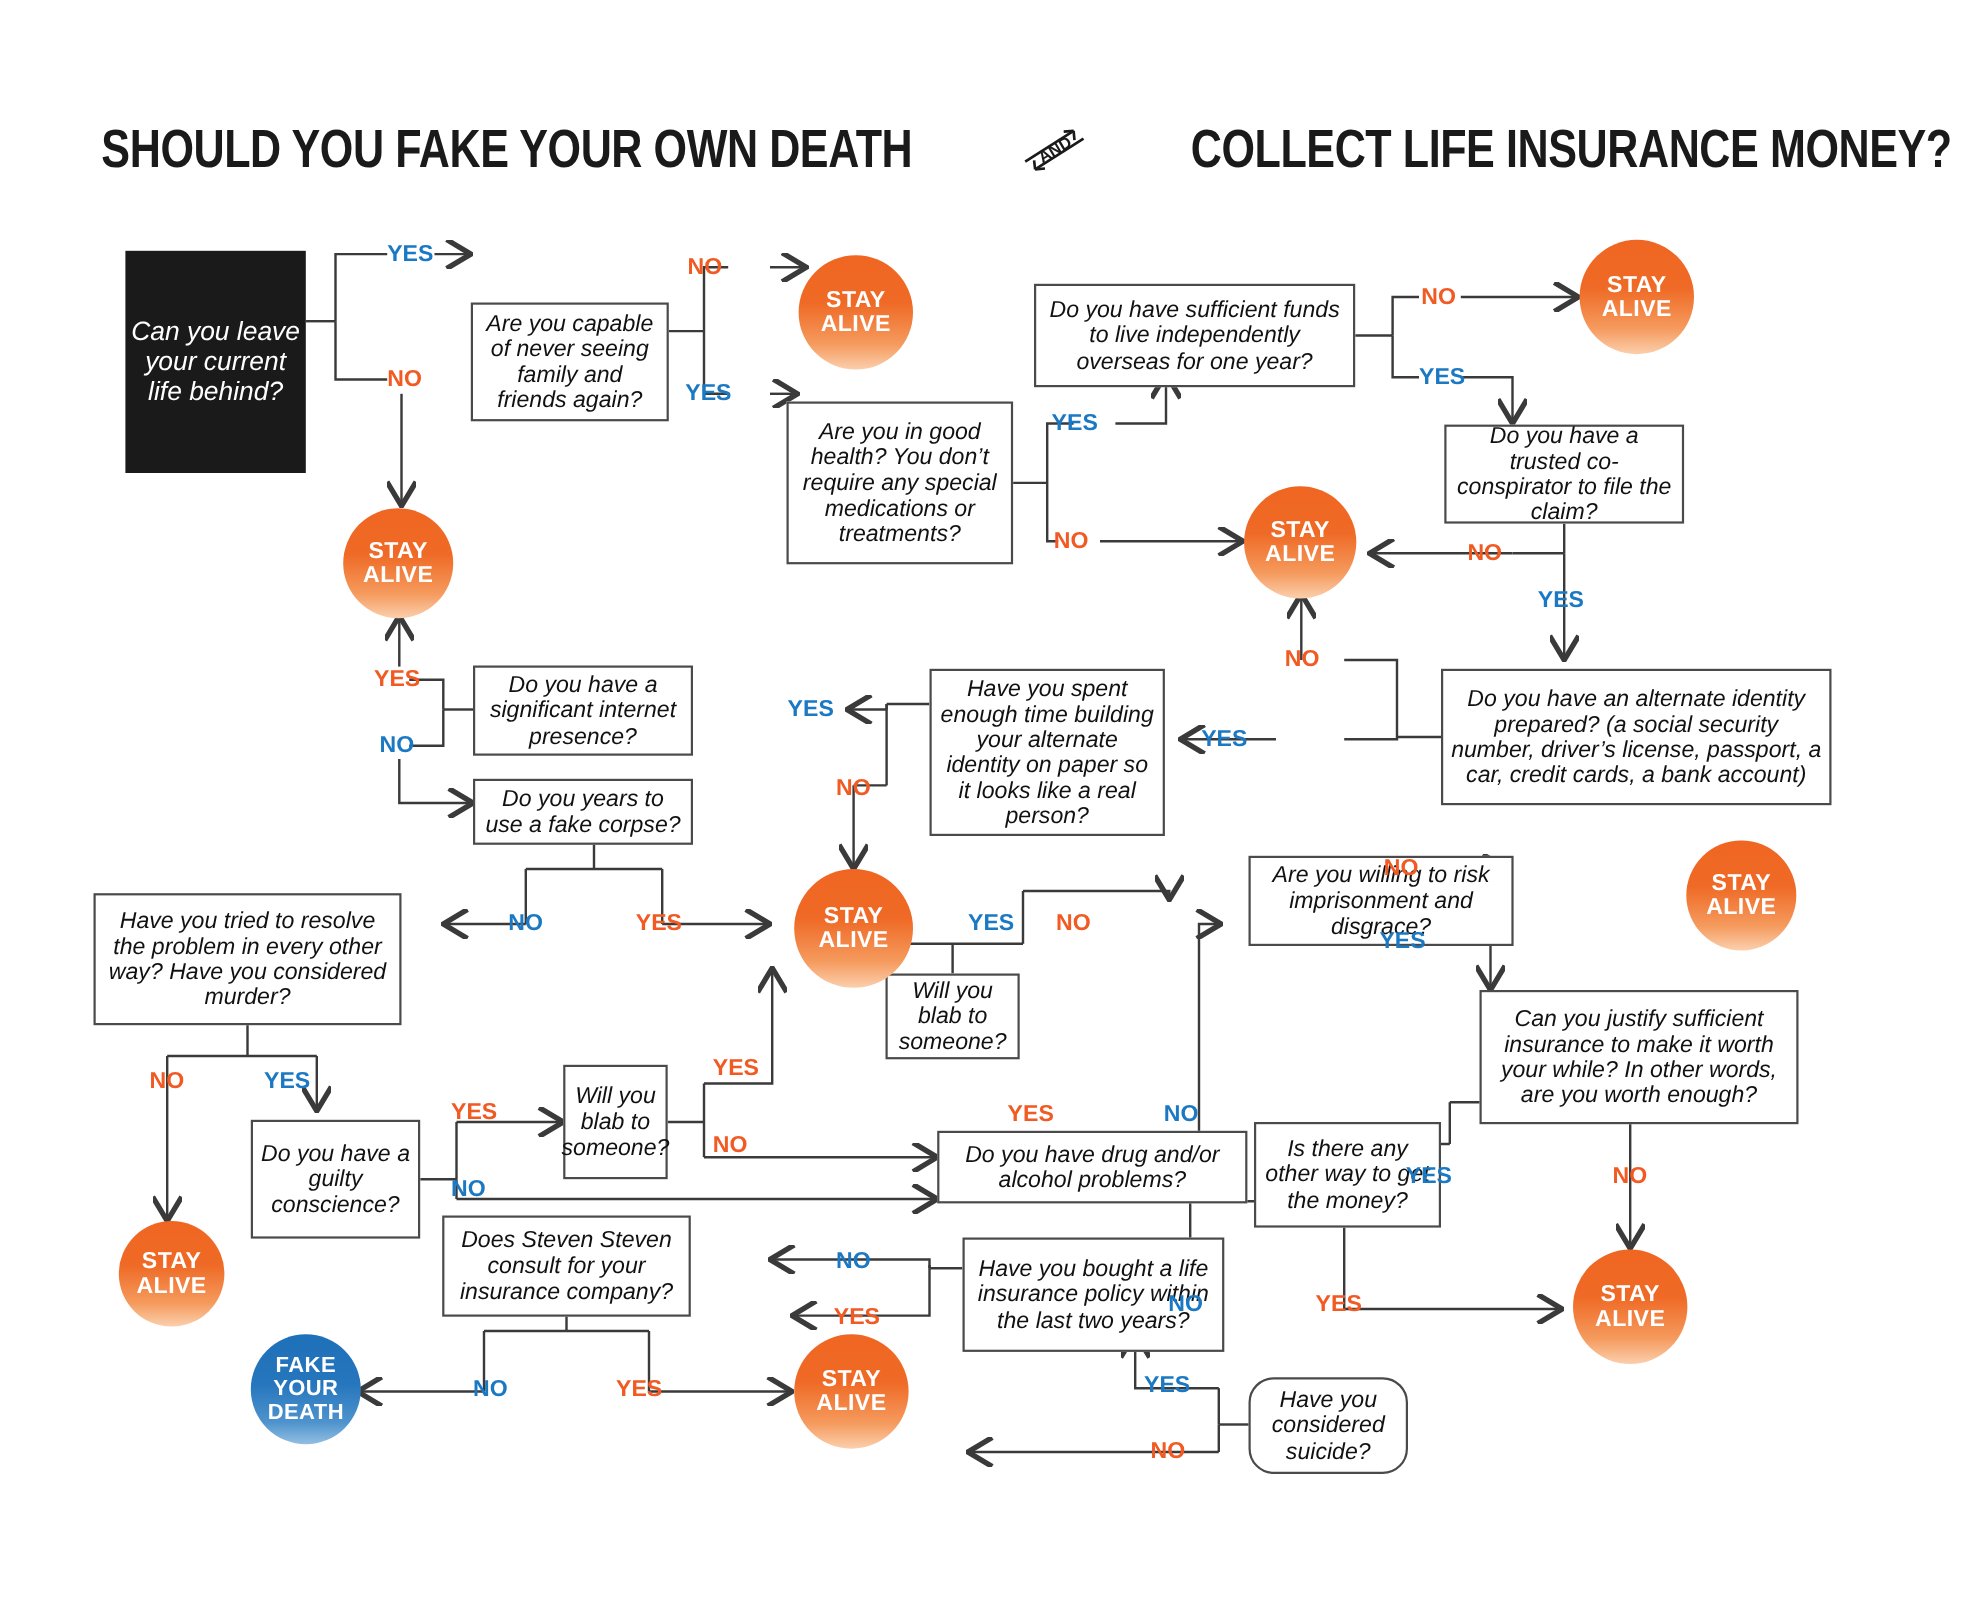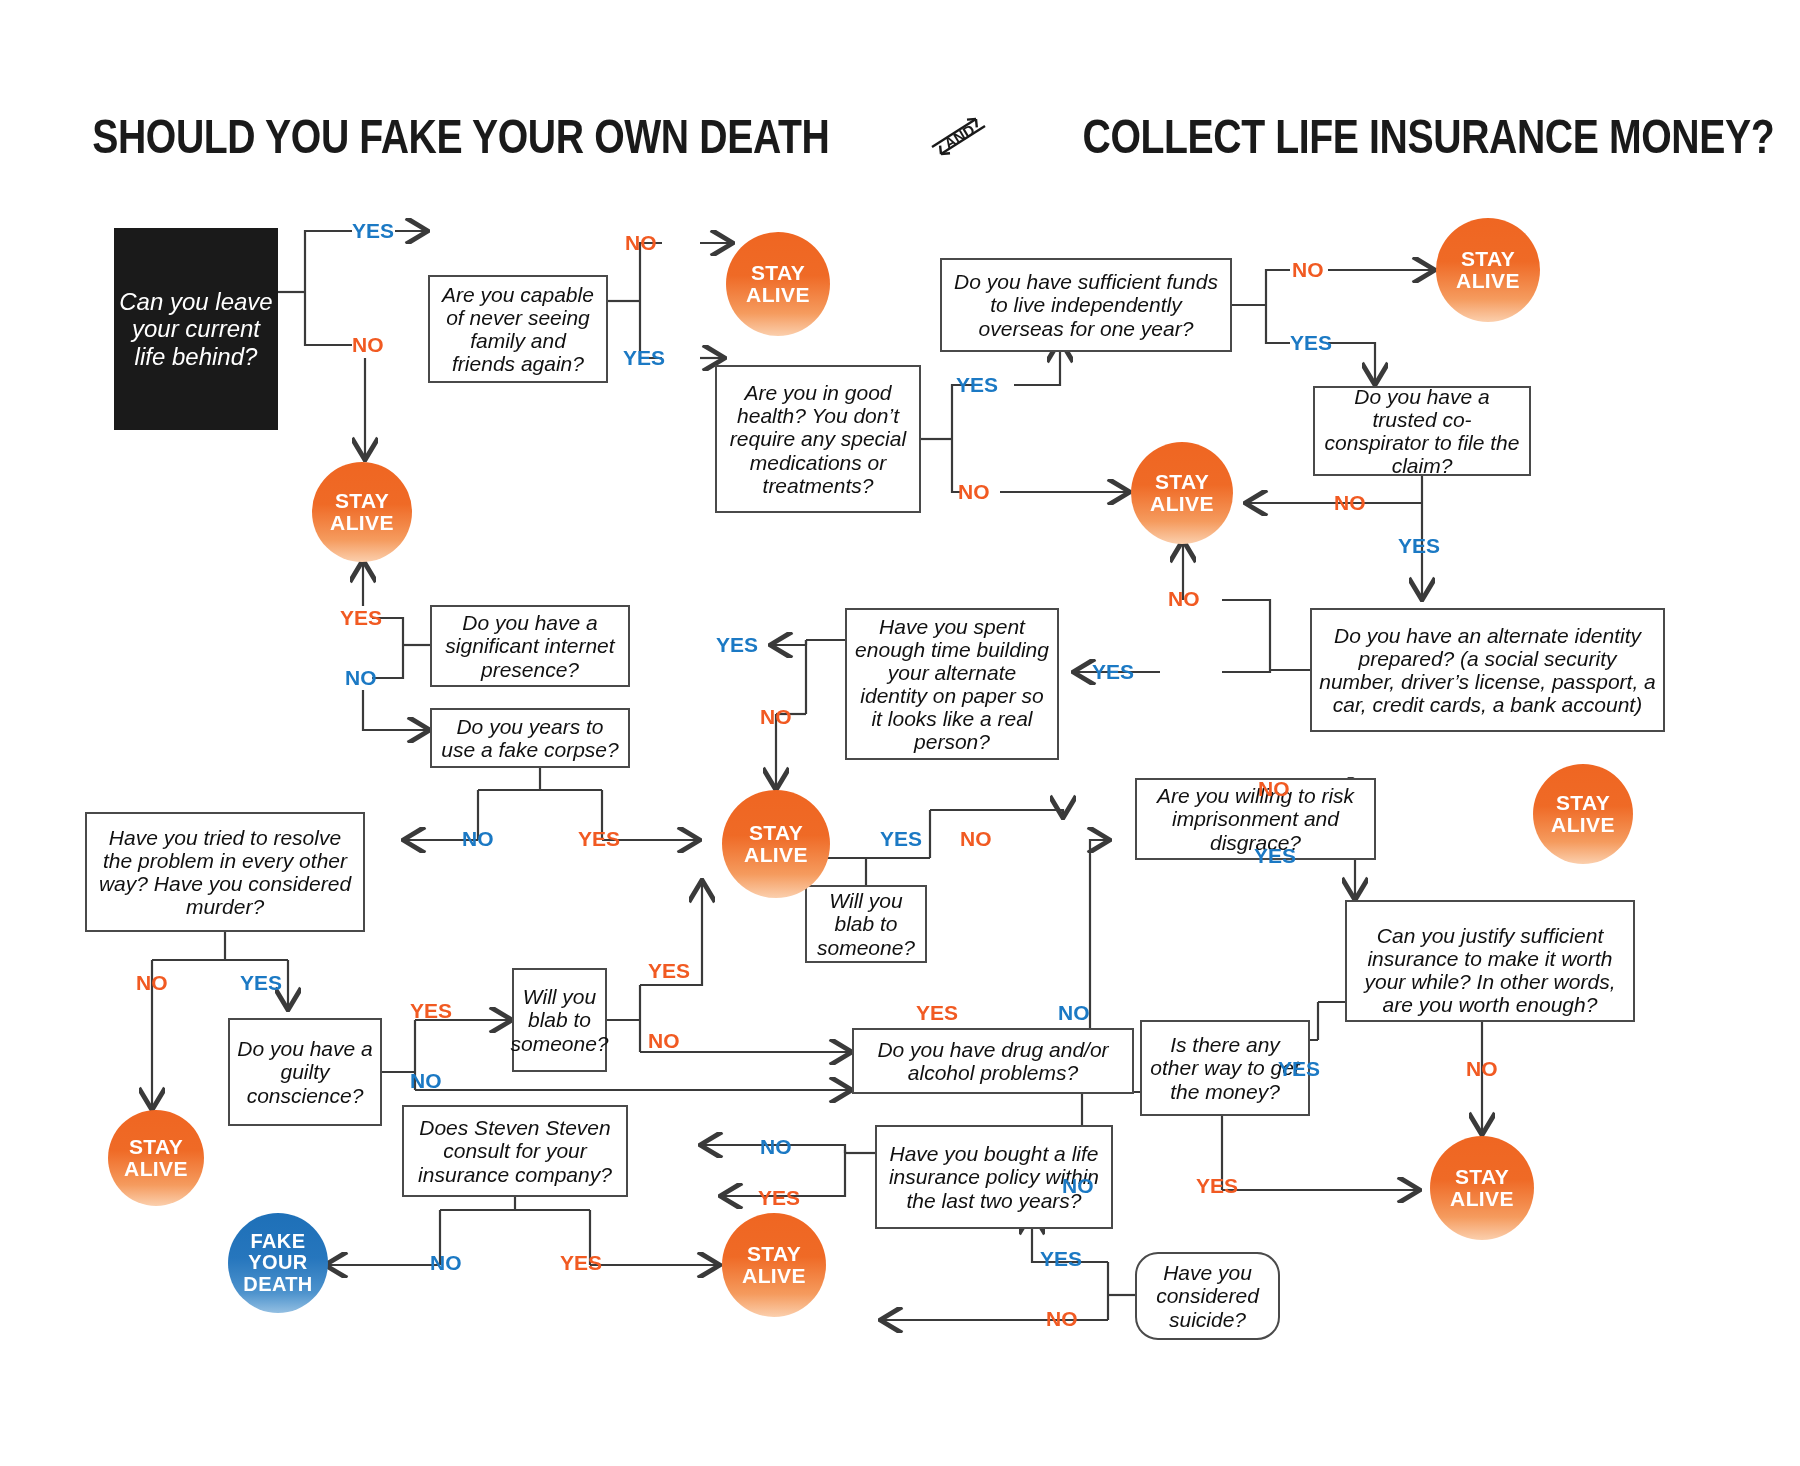--- a/index.html
+++ b/index.html
@@ -289,21 +289,21 @@
   </div>
 
   <div class="node qbox" style="left:852px;top:1028px;width:282px;height:66px;">
     <span>Do you have drug and/or alcohol problems?</span>
   </div>
 
   <div class="node qbox" style="left:1135px;top:778px;width:241px;height:82px;">
     <span>Are you willing to risk imprisonment and disgrace?</span>
   </div>
 
-  <div class="node qbox" style="left:1345px;top:900px;width:290px;height:122px;align-items:flex-end;">
+  <div class="node qbox" style="left:1345px;top:900px;width:290px;height:122px;">
     <span>Can you justify sufficient insurance to make it worth your while? In other words, are you worth enough?</span>
   </div>
 
   <div class="node qbox" style="left:1140px;top:1020px;width:170px;height:96px;">
     <span>Is there any other way to get the money?</span>
   </div>
 
   <div class="node qbox" style="left:402px;top:1105px;width:226px;height:92px;">
     <span>Does Steven Steven consult for your insurance company?</span>
   </div>

